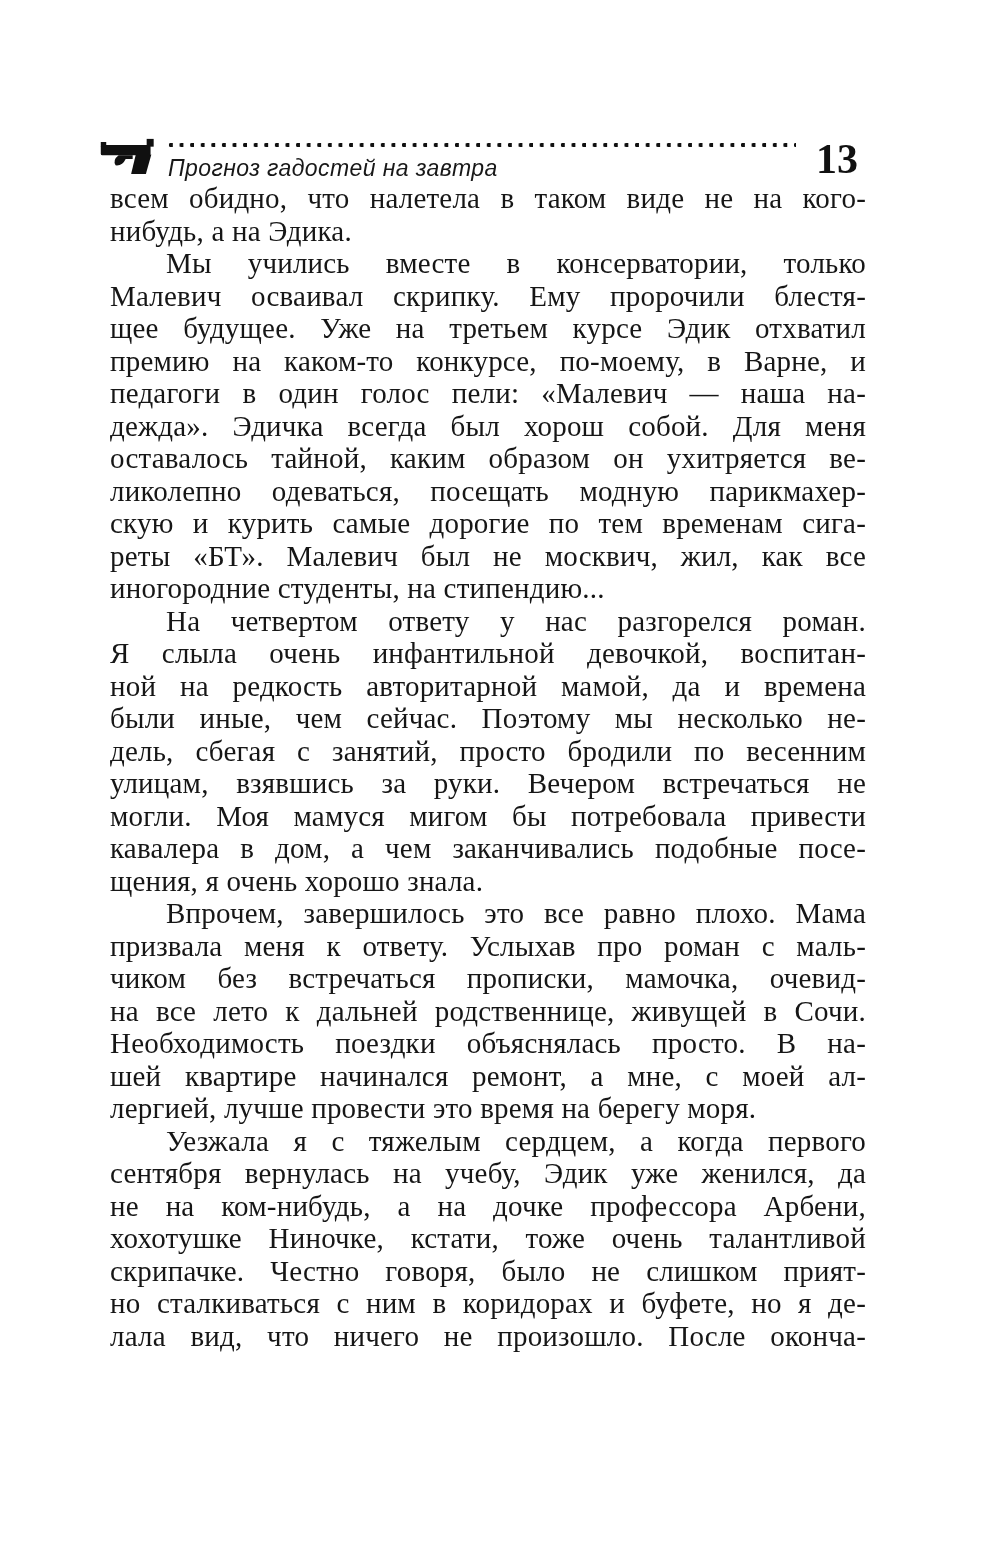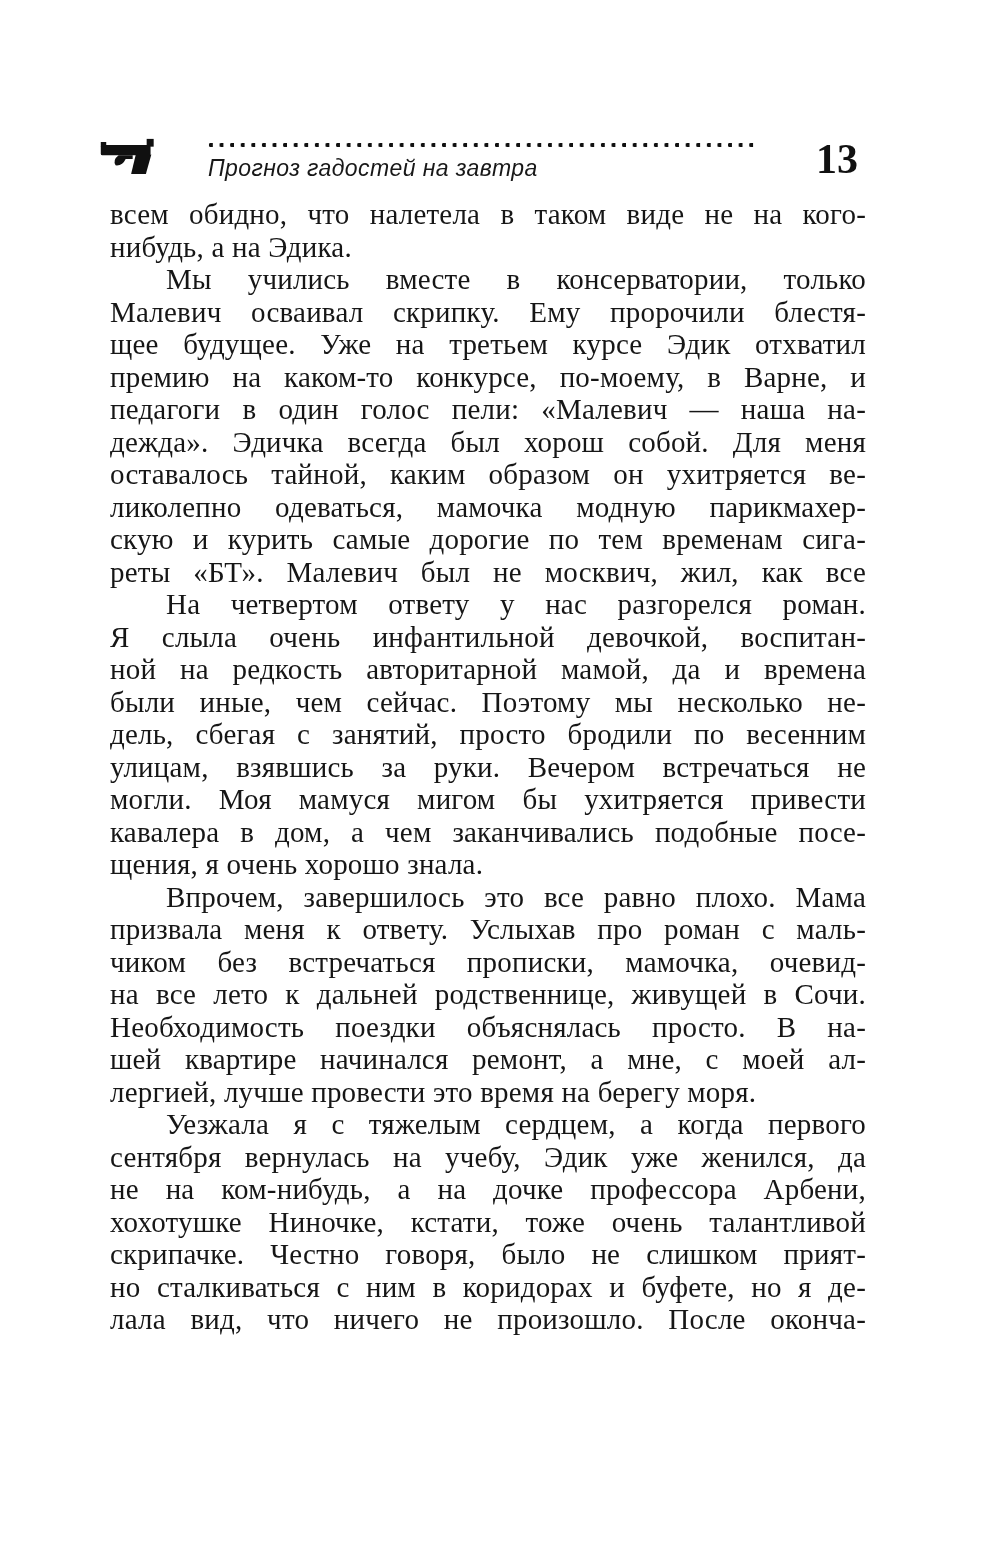--- a/index.html
+++ b/index.html
@@ -15,22 +15,20 @@
     position: absolute; inset: 0;
     background: #ffffff;
     padding: 136px 110px 0 102px;
   }
   
   .header {
     display: flex;
     align-items: flex-start;
     width: 758px;
     margin-left: -2px;
-    margin-bottom: 16px;
-    gap: 40px;
   }
   .gun {
     width: 56px; height: 40px;
     flex: 0 0 auto;
     margin-right: 12px;
     margin-top: 0px;
   }
   .head-mid {
     flex: 1 1 auto;
     min-width: 0;
@@ -110,32 +108,33 @@
         <div class="line last">нибудь, а на Эдика.</div>
       </div>
       <div class="para">
         <div class="line indent">Мы учились вместе в консерватории, только</div>
         <div class="line">Малевич осваивал скрипку. Ему пророчили блестя-</div>
         <div class="line">щее будущее. Уже на третьем курсе Эдик отхватил</div>
         <div class="line">премию на каком-то конкурсе, по-моему, в Варне, и</div>
         <div class="line">педагоги в один голос пели: «Малевич — наша на-</div>
         <div class="line">дежда». Эдичка всегда был хорош собой. Для меня</div>
         <div class="line">оставалось тайной, каким образом он ухитряется ве-</div>
-        <div class="line">ликолепно одеваться, мамочка модную парикмахер-</div>
+        <div class="line">ликолепно одеваться, посещать модную парикмахер-</div>
         <div class="line">скую и курить самые дорогие по тем временам сига-</div>
         <div class="line">реты «БТ». Малевич был не москвич, жил, как все</div>
+        <div class="line last">иногородние студенты, на стипендию...</div>
       </div>
       <div class="para">
         <div class="line indent">На четвертом ответу у нас разгорелся роман.</div>
         <div class="line">Я слыла очень инфантильной девочкой, воспитан-</div>
         <div class="line">ной на редкость авторитарной мамой, да и времена</div>
         <div class="line">были иные, чем сейчас. Поэтому мы несколько не-</div>
         <div class="line">дель, сбегая с занятий, просто бродили по весенним</div>
         <div class="line">улицам, взявшись за руки. Вечером встречаться не</div>
-        <div class="line">могли. Моя мамуся мигом бы ухитряется привести</div>
+        <div class="line">могли. Моя мамуся мигом бы потребовала привести</div>
         <div class="line">кавалера в дом, а чем заканчивались подобные посе-</div>
         <div class="line last">щения, я очень хорошо знала.</div>
       </div>
       <div class="para">
         <div class="line indent">Впрочем, завершилось это все равно плохо. Мама</div>
         <div class="line">призвала меня к ответу. Услыхав про роман с маль-</div>
         <div class="line">чиком без встречаться прописки, мамочка, очевид-</div>
         <div class="line">на все лето к дальней родственнице, живущей в Сочи.</div>
         <div class="line">Необходимость поездки объяснялась просто. В на-</div>
         <div class="line">шей квартире начинался ремонт, а мне, с моей ал-</div>

